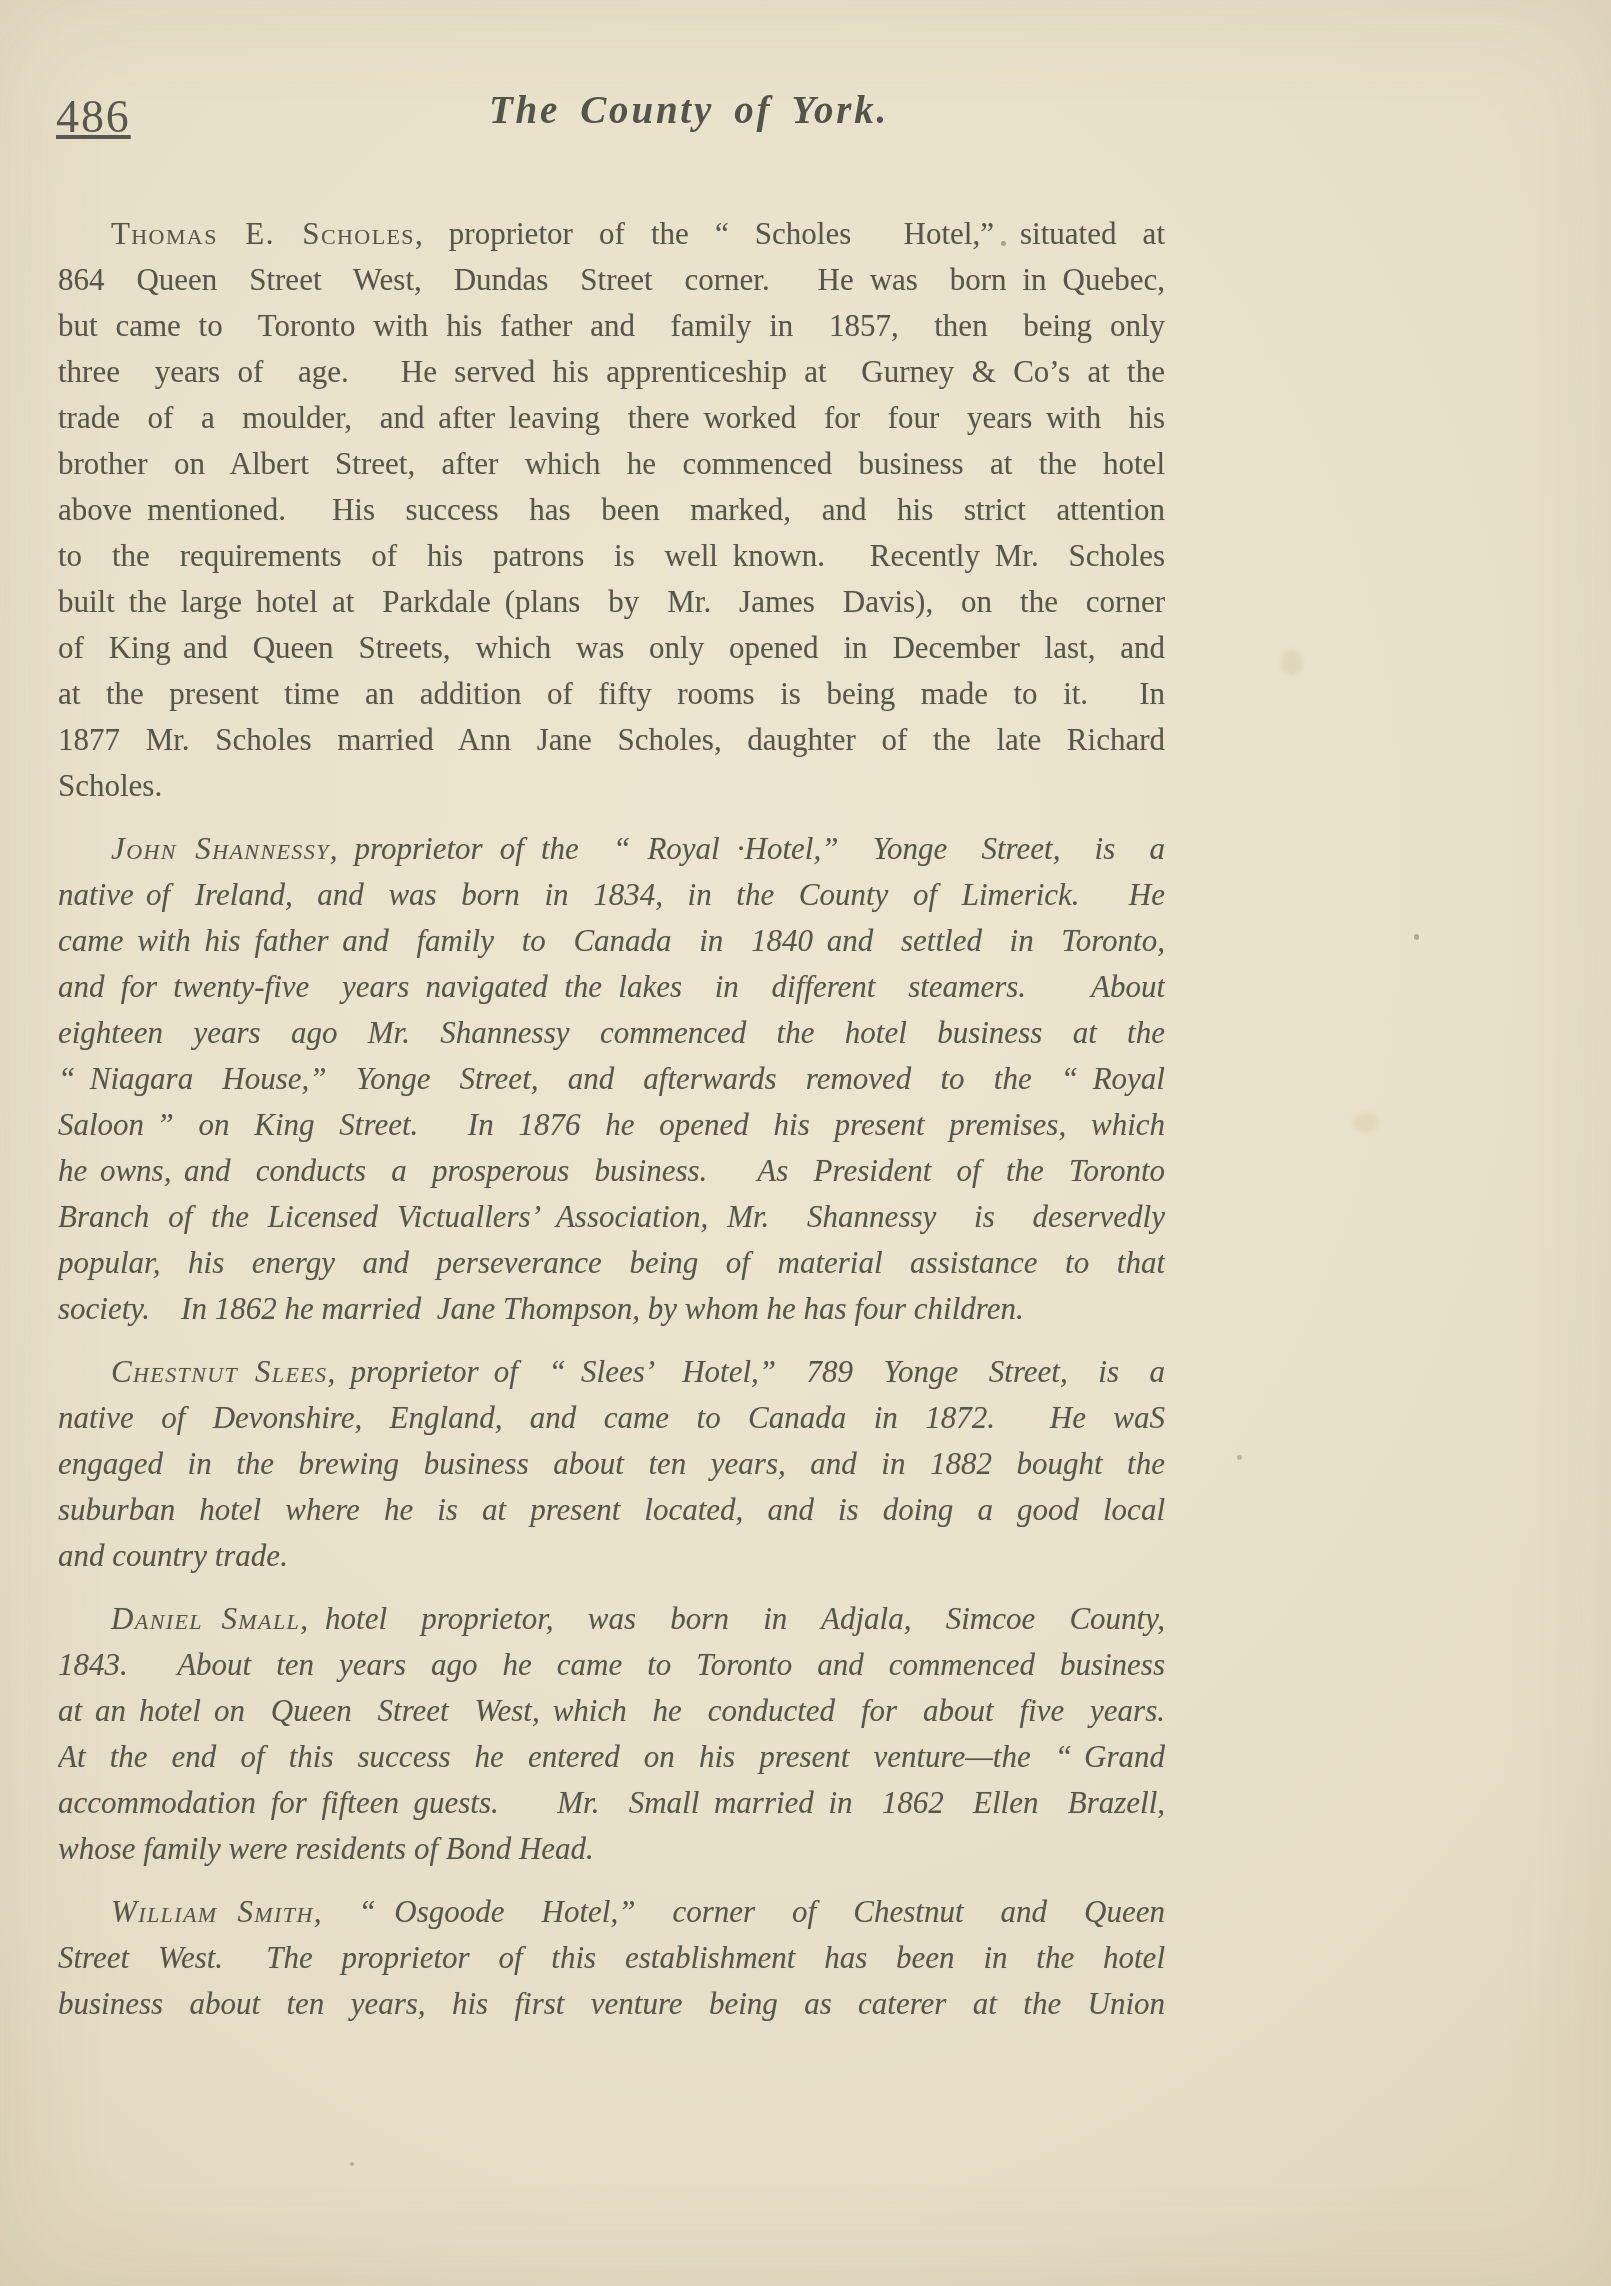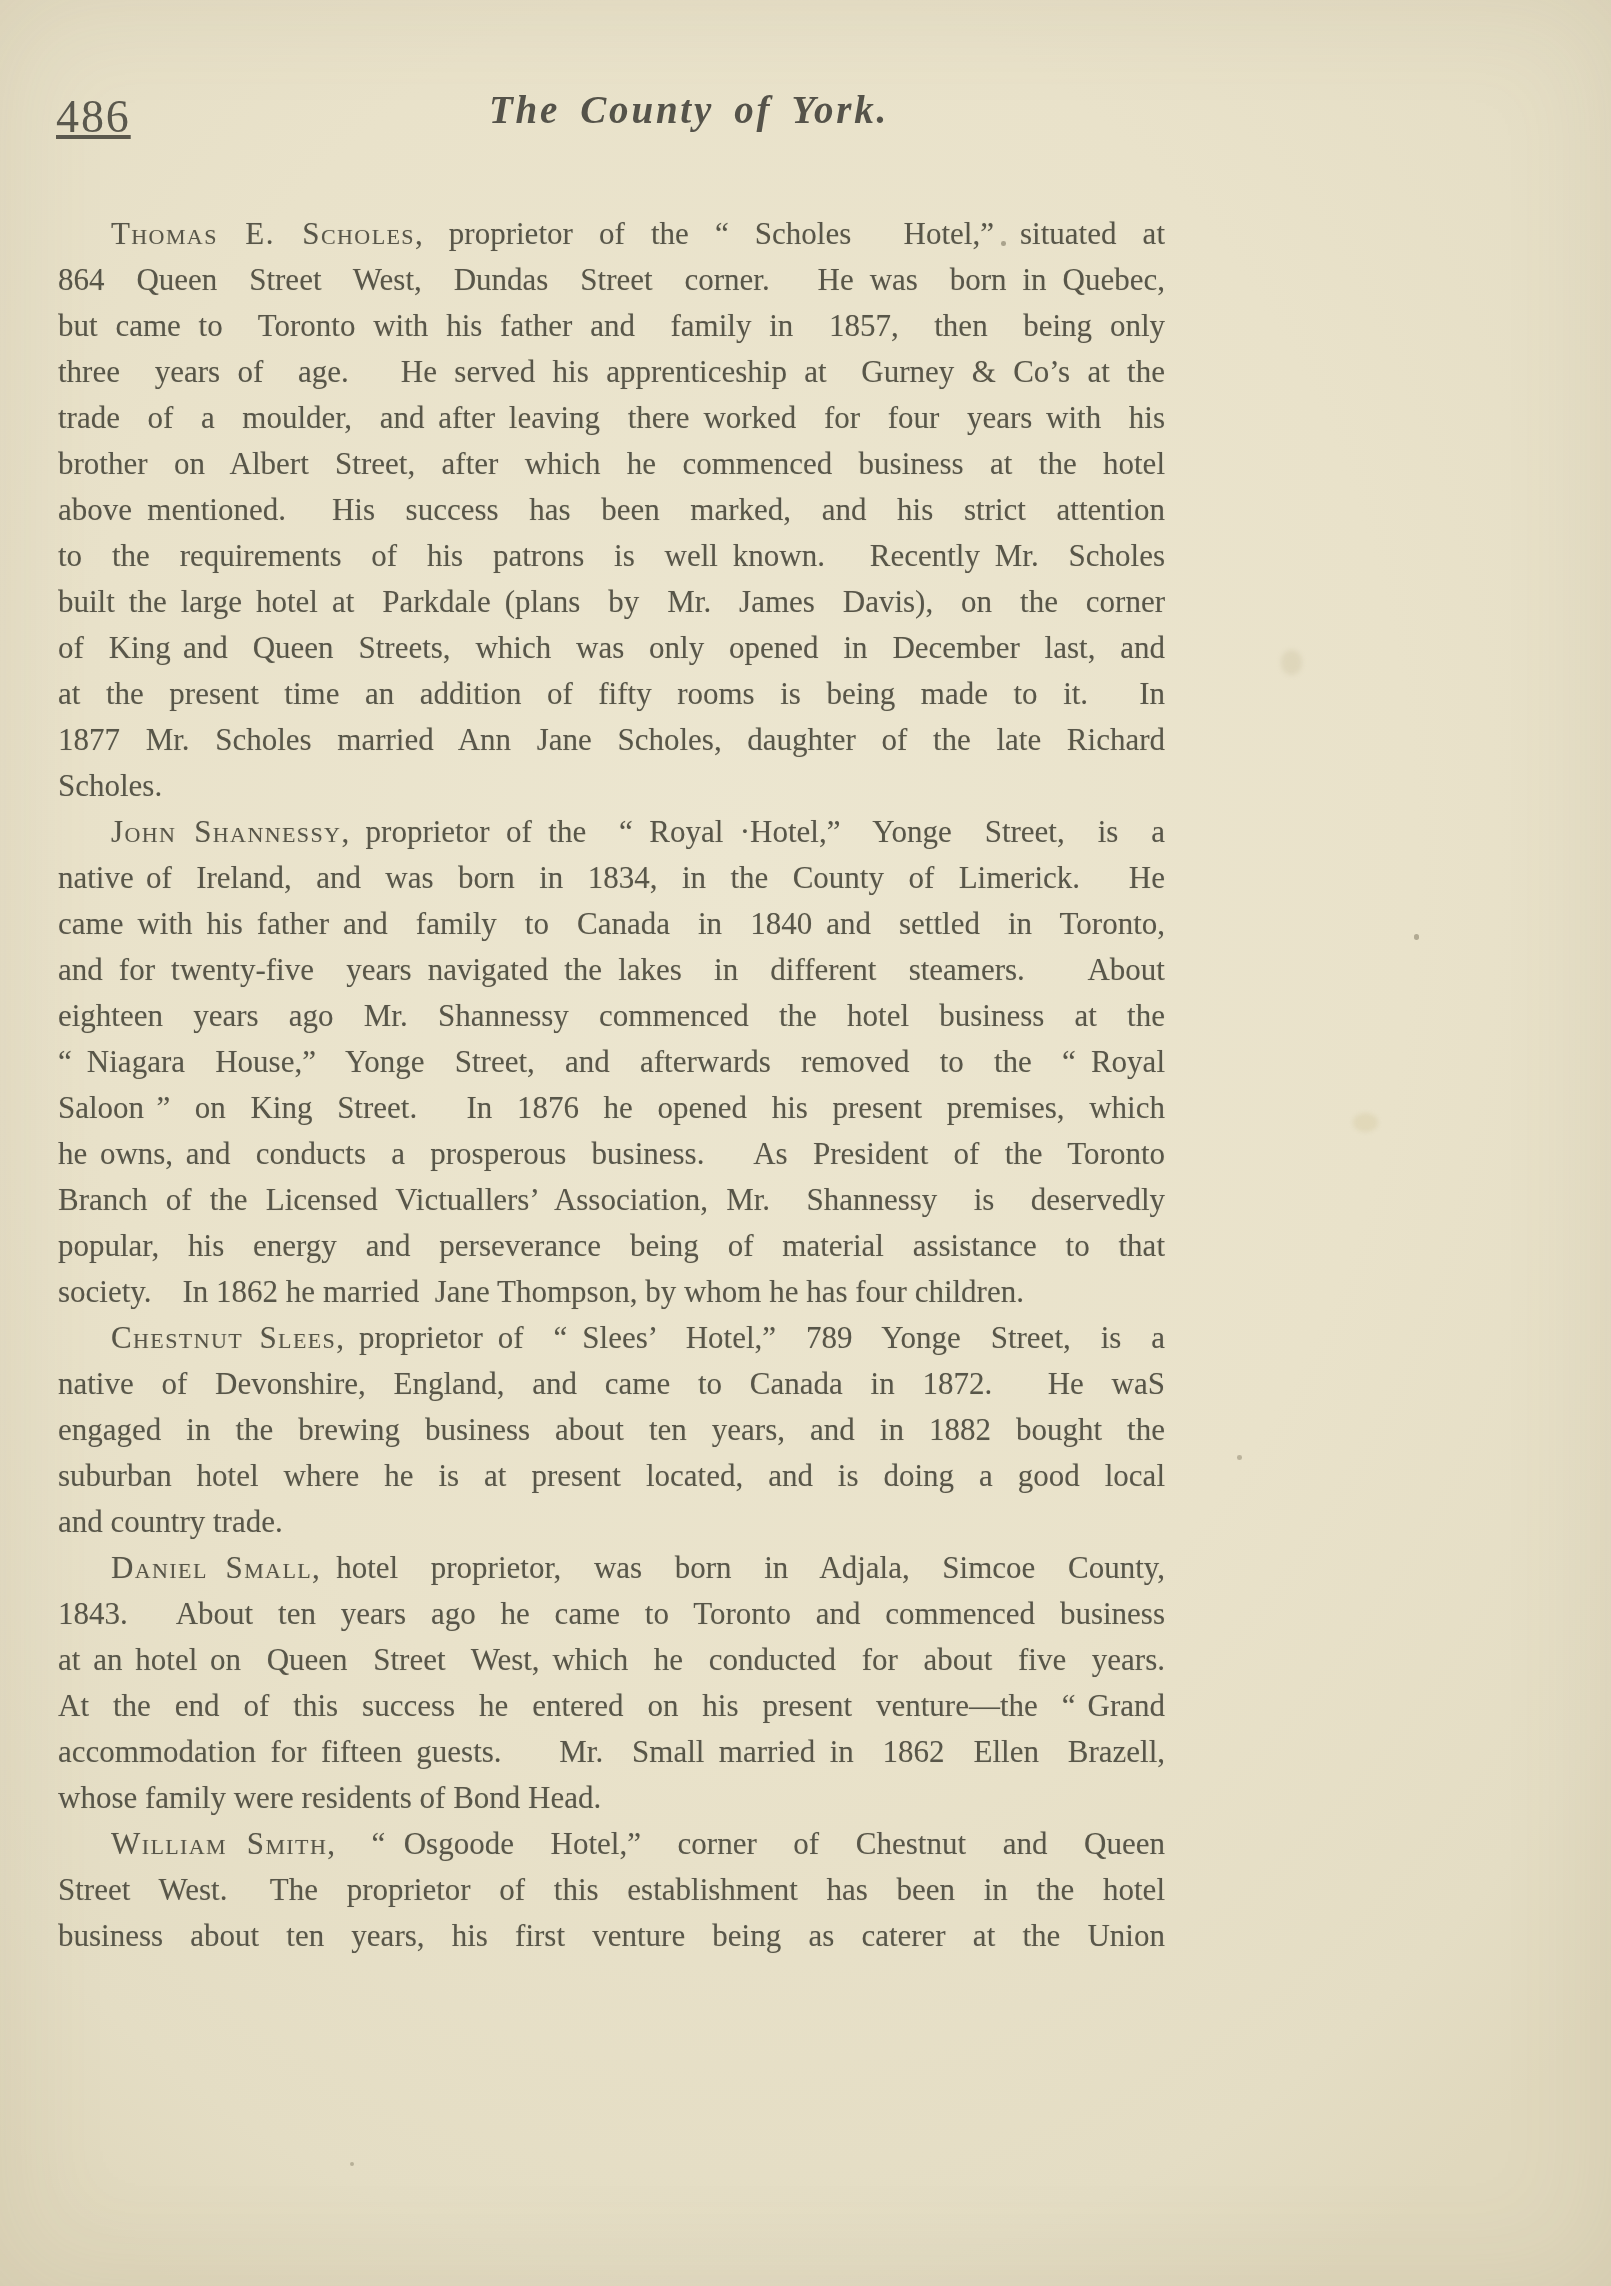--- a/index.html
+++ b/index.html
@@ -51,21 +51,22 @@
   .text-block {
     position: absolute;
     left: 58px;
     top: 211px;
     width: 1107px;
   }
   .paragraph {
     margin: 0 0 0 0;
   }
   .paragraph + .paragraph {
-    margin-top: 0;
+    margin-top: 17px;
+    font-style: italic;
   }
   .line {
     font-size: 31px;
     line-height: 46px;
     height: 46px;
     overflow: hidden;
     text-align: justify;
     text-align-last: justify;
     white-space: pre-wrap;
     color: #585649;

